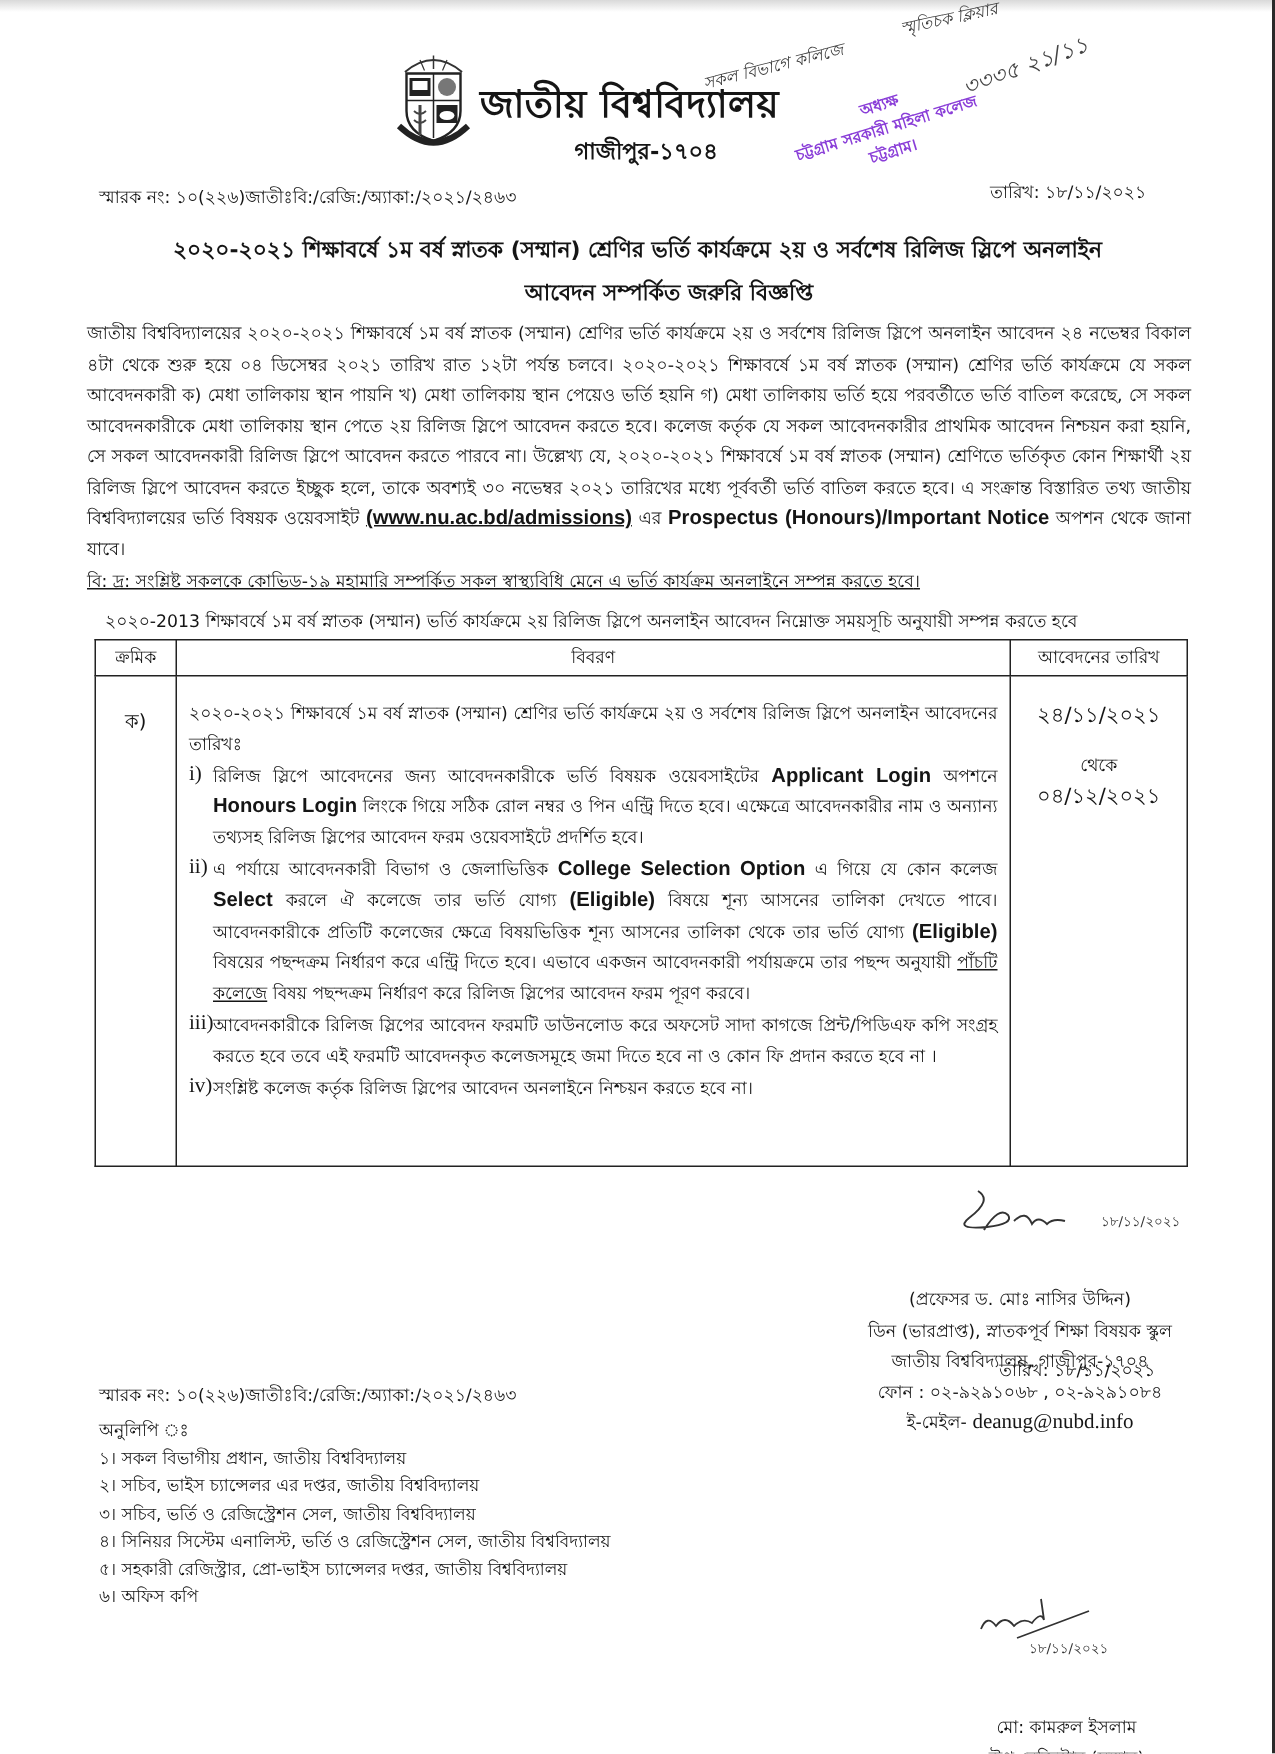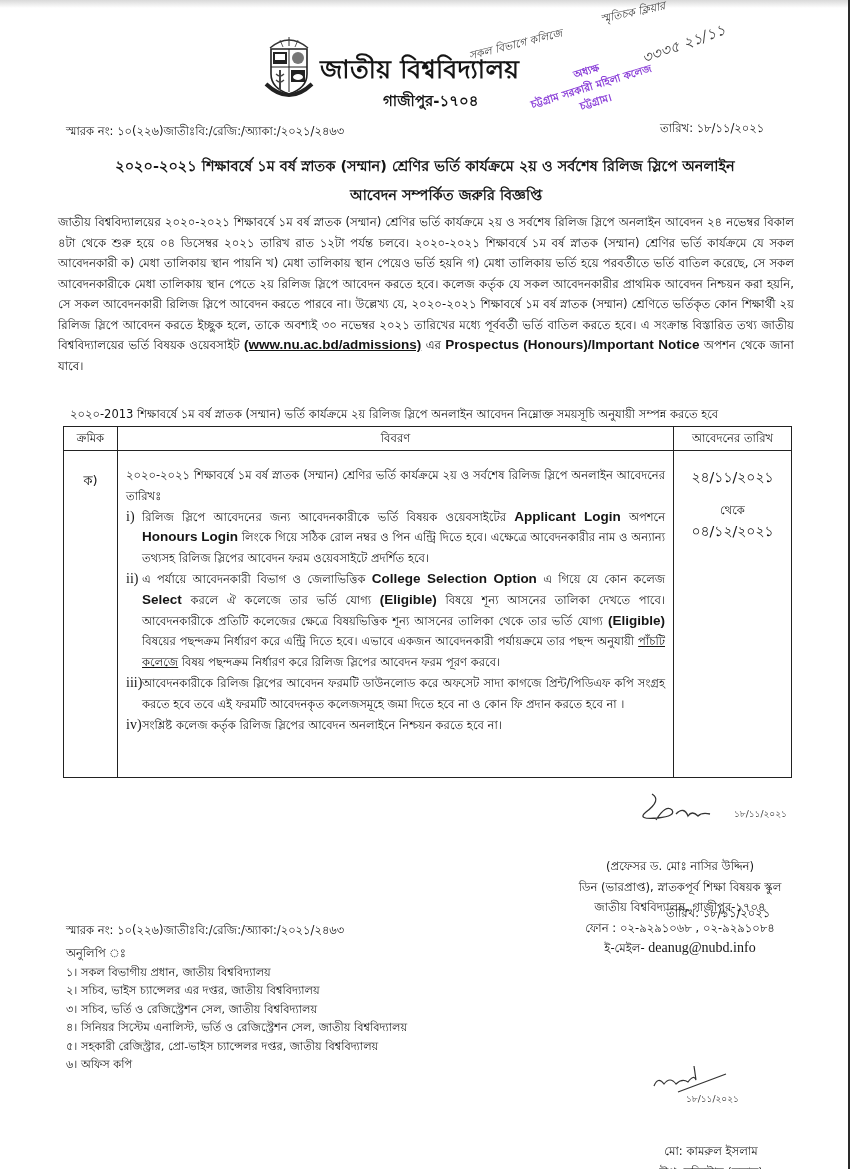--- a/index.html
+++ b/index.html
@@ -109,20 +109,23 @@
   <div class="date-top">তারিখ: ১৮/১১/২০২১</div>
 
   <div class="title title-1">২০২০-২০২১ শিক্ষাবর্ষে ১ম বর্ষ স্নাতক (সম্মান) শ্রেণির ভর্তি কার্যক্রমে ২য় ও সর্বশেষ রিলিজ স্লিপে অনলাইন</div>
   <div class="title title-2">আবেদন সম্পর্কিত জরুরি বিজ্ঞপ্তি</div>
 
   <div class="body-para">
     <span>জাতীয় বিশ্ববিদ্যালয়ের ২০২০-২০২১ শিক্ষাবর্ষে ১ম বর্ষ স্নাতক (সম্মান) শ্রেণির ভর্তি কার্যক্রমে ২য় ও সর্বশেষ রিলিজ স্লিপে অনলাইন আবেদন ২৪ নভেম্বর বিকাল ৪টা থেকে শুরু হয়ে ০৪ ডিসেম্বর ২০২১ তারিখ রাত ১২টা পর্যন্ত চলবে। ২০২০-২০২১ শিক্ষাবর্ষে ১ম বর্ষ স্নাতক (সম্মান) শ্রেণির ভর্তি কার্যক্রমে যে সকল আবেদনকারী ক) মেধা তালিকায় স্থান পায়নি খ) মেধা তালিকায় স্থান পেয়েও ভর্তি হয়নি গ) মেধা তালিকায় ভর্তি হয়ে পরবর্তীতে ভর্তি বাতিল করেছে, সে সকল আবেদনকারীকে মেধা তালিকায় স্থান পেতে ২য় রিলিজ স্লিপে আবেদন করতে হবে। কলেজ কর্তৃক যে সকল আবেদনকারীর প্রাথমিক আবেদন নিশ্চয়ন করা হয়নি, সে সকল আবেদনকারী রিলিজ স্লিপে আবেদন করতে পারবে না। উল্লেখ্য যে, ২০২০-২০২১ শিক্ষাবর্ষে ১ম বর্ষ স্নাতক (সম্মান) শ্রেণিতে ভর্তিকৃত কোন শিক্ষার্থী ২য় রিলিজ স্লিপে আবেদন করতে ইচ্ছুক হলে, তাকে অবশ্যই ৩০ নভেম্বর ২০২১ তারিখের মধ্যে পূর্ববর্তী ভর্তি বাতিল করতে হবে। এ সংক্রান্ত বিস্তারিত তথ্য জাতীয় বিশ্ববিদ্যালয়ের ভর্তি বিষয়ক ওয়েবসাইট</span>
     <span class="en url">(www.nu.ac.bd/admissions)</span><span> এর </span><span class="en">Prospectus (Honours)/Important Notice</span><span> অপশন থেকে জানা যাবে।</span>
   </div>
 
+  <div class="note">
+    <span>বি: দ্র: সংশ্লিষ্ট সকলকে কোভিড-১৯ মহামারি সম্পর্কিত সকল স্বাস্থ্যবিধি মেনে এ ভর্তি কার্যক্রম অনলাইনে সম্পন্ন করতে হবে</span><span class="note-tail">।</span>
+  </div>
 
   <div class="sched-heading">২০২০-2013 শিক্ষাবর্ষে ১ম বর্ষ স্নাতক (সম্মান) ভর্তি কার্যক্রমে ২য় রিলিজ স্লিপে অনলাইন আবেদন নিম্নোক্ত সময়সূচি অনুযায়ী সম্পন্ন করতে হবে</div>
 
   <table class="sched-table">
     <colgroup>
       <col class="col-serial">
         <col class="col-desc">
         <col class="col-date">
     </colgroup>
     <thead>

